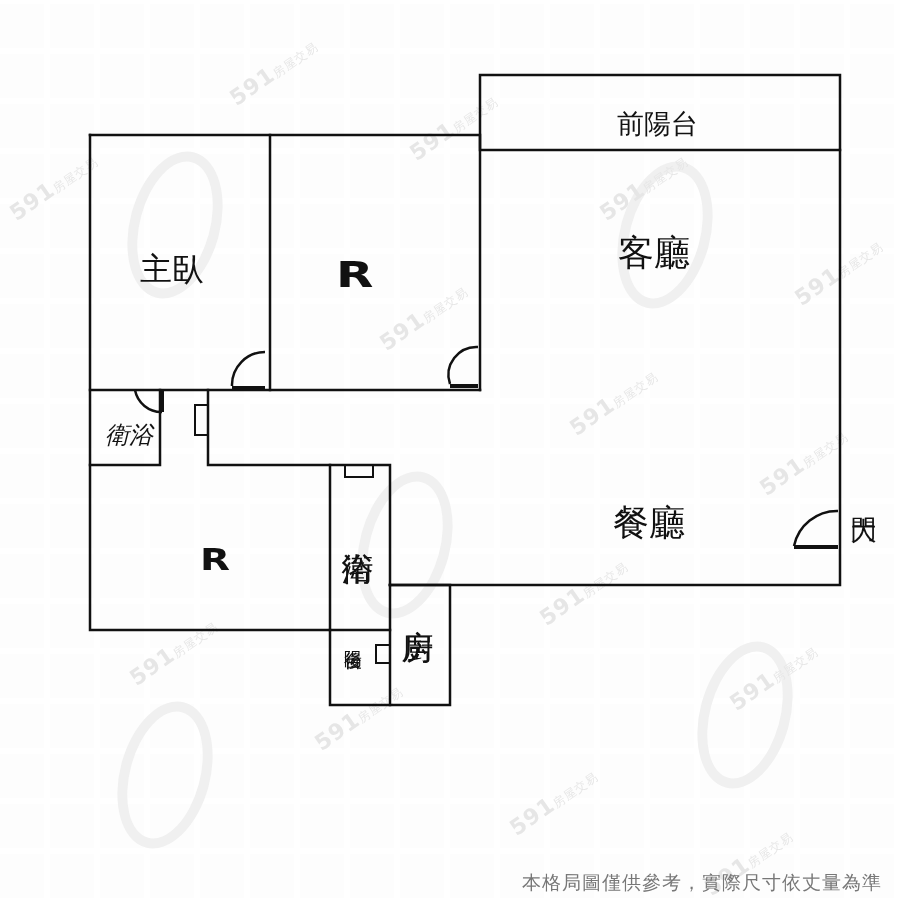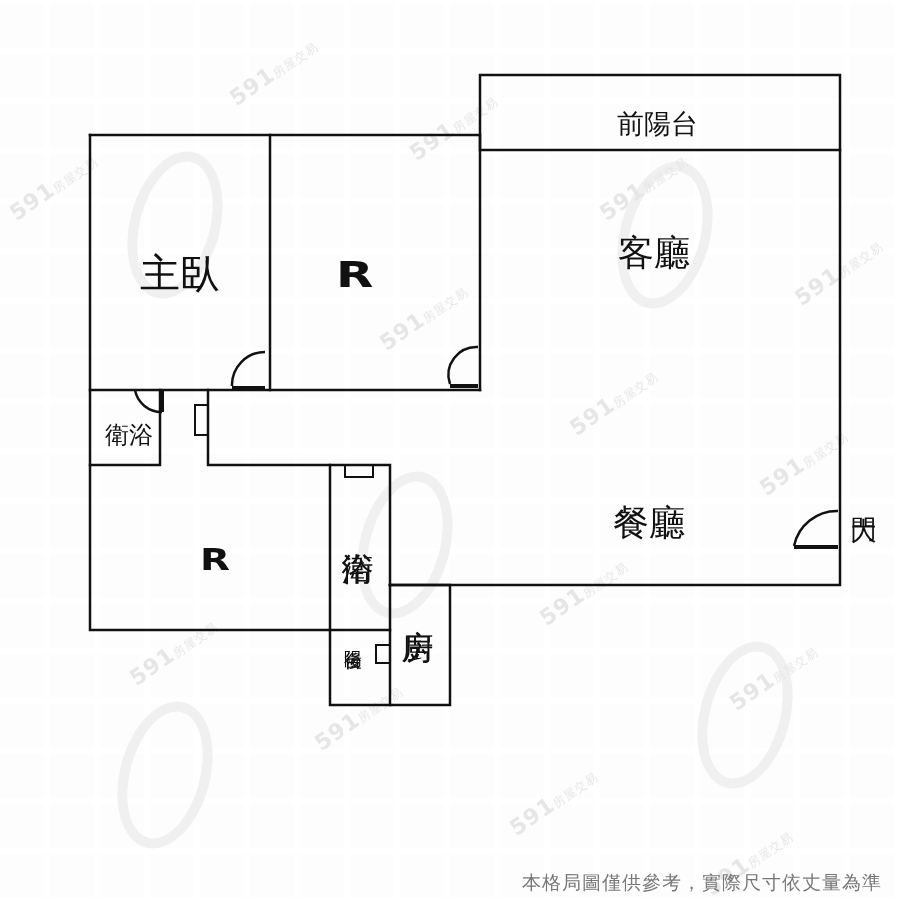--- a/index.html
+++ b/index.html
@@ -103,23 +103,23 @@
     <path d="M135 390 A 27 27 0 0 0 162 412"></path>
     <line x1="162" y1="390" x2="162" y2="412" stroke-width="4"></line>
 
     <path d="M838 511 A 44 44 0 0 0 794 546"></path>
     <line x1="794" y1="547" x2="838" y2="547" stroke-width="4"></line>
   </g>
 </svg>
 
 <div class="label" style="left:617px;top:110px;font-size:27px;">前陽台</div>
 <div class="label" style="left:618px;top:235px;font-size:36px;">客廳</div>
-<div class="label" style="left:140px;top:253px;font-size:40px;">主臥</div>
+<div class="label" style="left:140px;top:253px;font-size:32px;">主臥</div>
 <div class="label" style="left:336px;top:257px;font-size:36px;font-weight:bold;transform:scaleX(1.35);transform-origin:left;">R</div>
-<div class="label" style="left:105px;top:423px;font-size:24px;">衛浴</div>
+<div class="label" style="left:105px;top:423px;font-size:24px;font-style:italic;">衛浴</div>
 <div class="label" style="left:200px;top:545px;font-size:30px;font-weight:bold;transform:scaleX(1.3);transform-origin:left;">R</div>
 <div class="label vertical" style="left:342px;top:528px;font-size:32px;">衛浴</div>
 <div class="label" style="left:613px;top:505px;font-size:36px;">餐廳</div>
 <div class="label vertical" style="left:402px;top:604px;font-size:32px;">廚房</div>
 <div class="label vertical" style="left:344px;top:637px;font-size:18px;">後陽台</div>
 <div class="label vertical" style="left:851px;top:497px;font-size:26px;">大門</div>
 
 <div class="disclaimer">本格局圖僅供參考，實際尺寸依丈量為準</div>
 
 </body></html>

